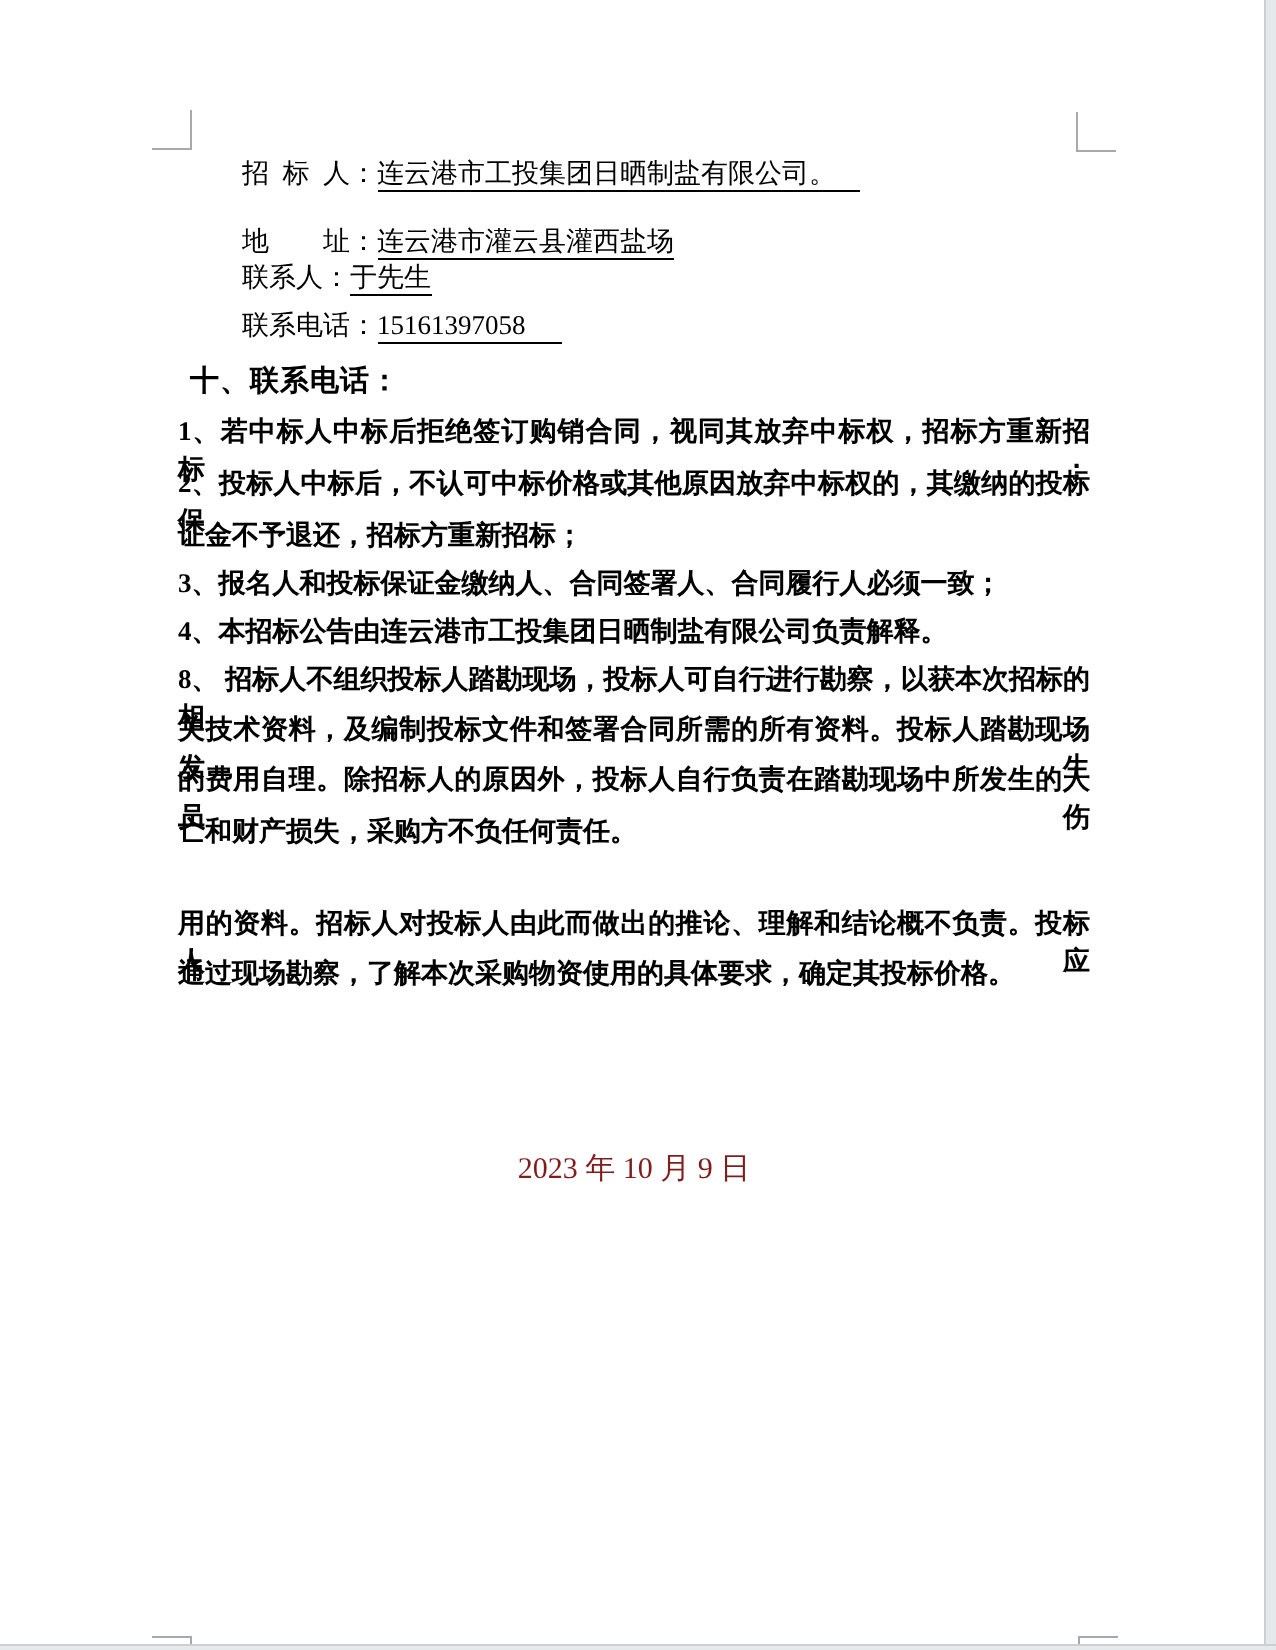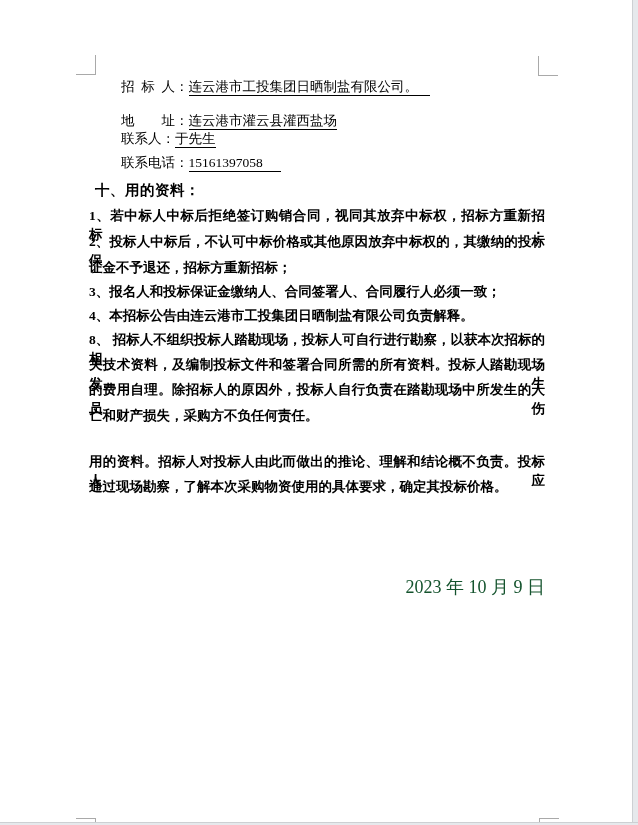--- a/index.html
+++ b/index.html
@@ -80,41 +80,41 @@
   }
   .tl-line.j {
     text-align: justify;
     text-align-last: justify;
     text-justify: inter-character;
   }
   .doc-date {
     position: absolute;
     left: 89px; top: 575px;
     width: 456px;
-    text-align: right;
-    font-size: 18px;
-    color: #14532d;
+    text-align: center;
+    font-size: 15px;
+    color: #7f1d1d;
   }
 </style>
 </head>
 <body>
 
 <div class="page">
 
   <div class="mark tl"></div>
   <div class="mark tr"></div>
   <div class="mark bl"></div>
   <div class="mark br"></div>
 
   <div class="c-row" style="top:78px"><span class="c-label">招  标  人：</span><span class="c-value ext-sm">连云港市工投集团日晒制盐有限公司。</span></div>
   <div class="c-row" style="top:112px"><span class="c-label">地　　址：</span><span class="c-value">连云港市灌云县灌西盐场</span></div>
   <div class="c-row" style="top:130px"><span class="c-label">联系人：</span><span class="c-value">于先生</span></div>
   <div class="c-row" style="top:154px"><span class="c-label">联系电话：</span><span class="c-value ext-lg">15161397058</span></div>
 
-  <div class="heading">十、用的资料：</div>
+  <div class="heading">十、联系电话：</div>
 
   <div class="tl-line j" style="top:206px">1、若中标人中标后拒绝签订购销合同，视同其放弃中标权，招标方重新招标；</div>
   <div class="tl-line j" style="top:232px">2、投标人中标后，不认可中标价格或其他原因放弃中标权的，其缴纳的投标保</div>
   <div class="tl-line" style="top:258px">证金不予退还，招标方重新招标；</div>
   <div class="tl-line" style="top:282px">3、报名人和投标保证金缴纳人、合同签署人、合同履行人必须一致；</div>
   <div class="tl-line" style="top:306px">4、本招标公告由连云港市工投集团日晒制盐有限公司负责解释。</div>
   <div class="tl-line j" style="top:330px">8、 招标人不组织投标人踏勘现场，投标人可自行进行勘察，以获本次招标的相</div>
   <div class="tl-line j" style="top:380px">的费用自理。除招标人的原因外，投标人自行负责在踏勘现场中所发生的人员伤</div>
   <div class="tl-line j" style="top:355px">关技术资料，及编制投标文件和签署合同所需的所有资料。投标人踏勘现场发生</div>
   <div class="tl-line" style="top:406px">亡和财产损失，采购方不负任何责任。</div>

